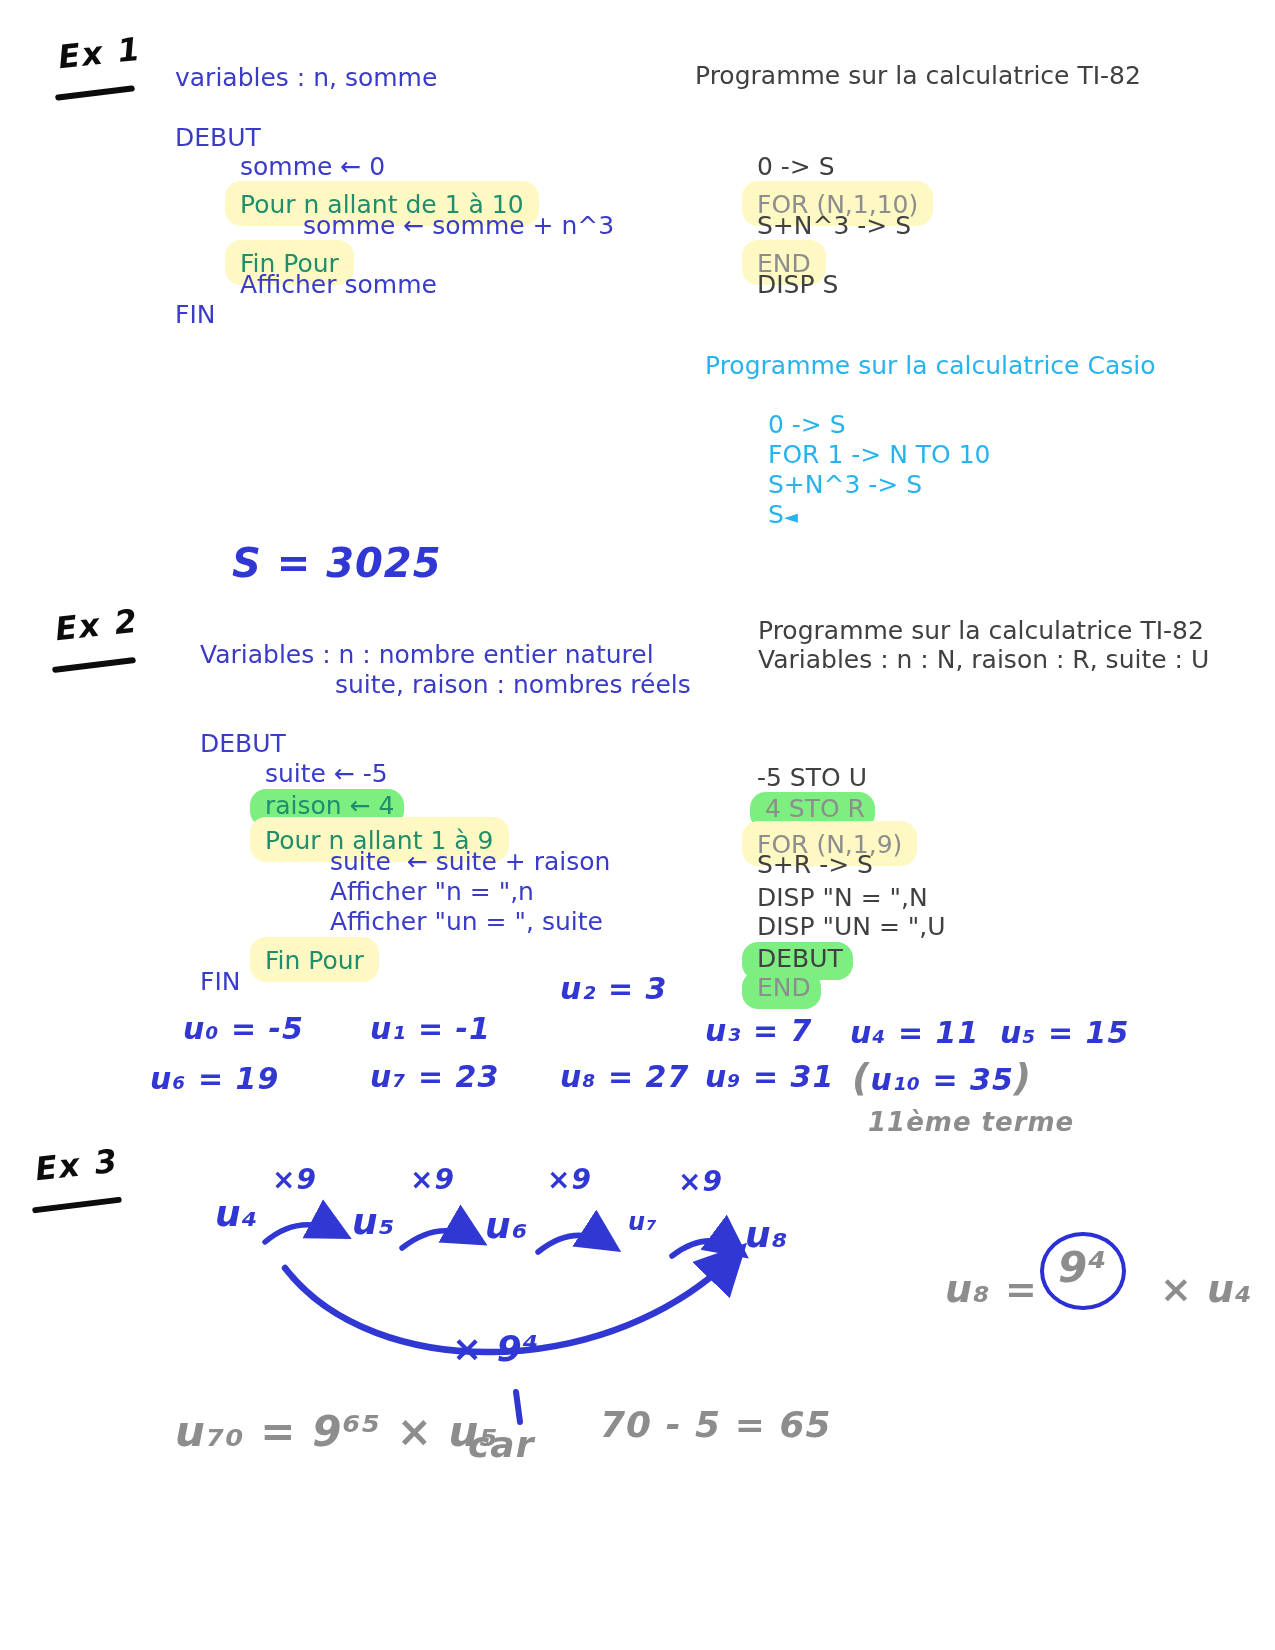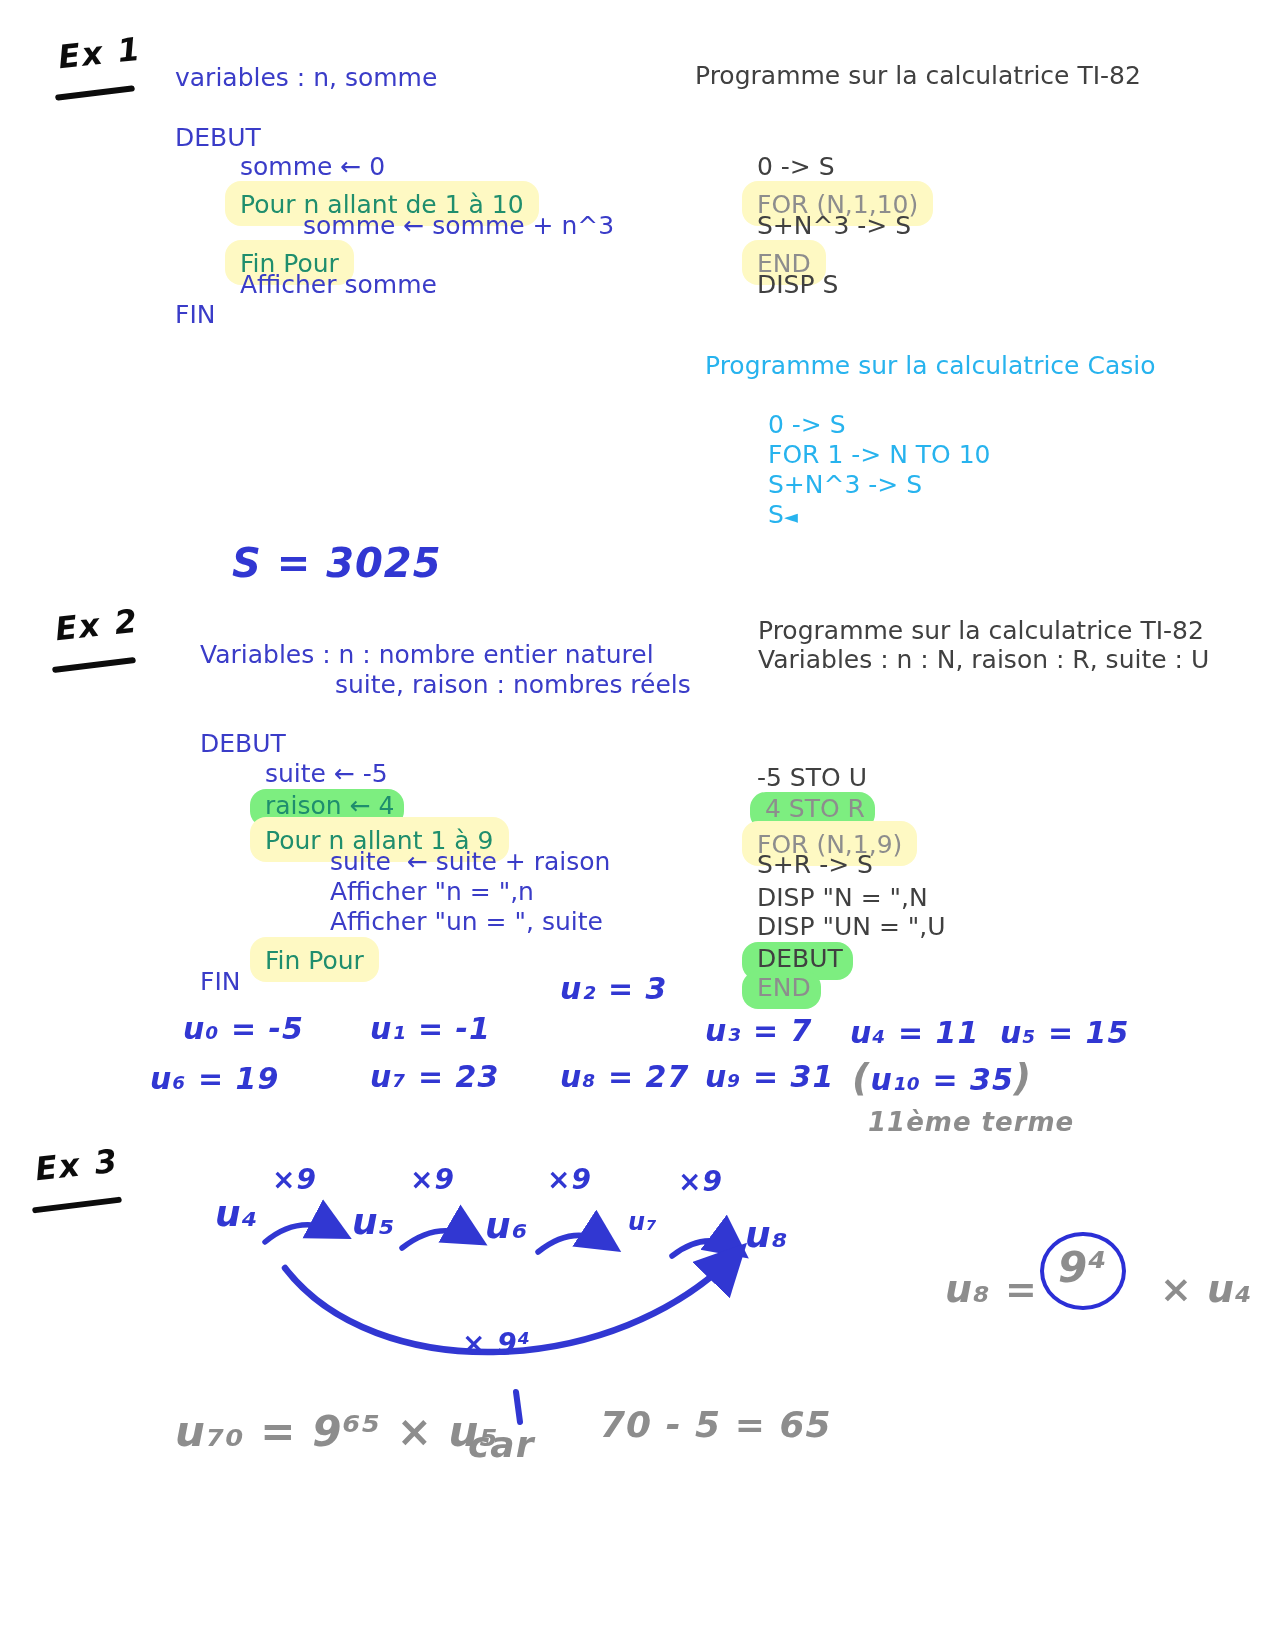--- a/index.html
+++ b/index.html
@@ -117,21 +117,21 @@
     </marker>
   </defs>
   <path d="M115,82 Q150,52 192,74" fill="none" stroke="#3137d2" stroke-width="5.5" stroke-linecap="round" marker-end="url(#ah)"></path>
   <path d="M252,88 Q290,58 328,80" fill="none" stroke="#3137d2" stroke-width="5.5" stroke-linecap="round" marker-end="url(#ah)"></path>
   <path d="M388,92 Q425,62 462,86" fill="none" stroke="#3137d2" stroke-width="5.5" stroke-linecap="round" marker-end="url(#ah)"></path>
   <path d="M522,96 Q558,68 590,92" fill="none" stroke="#3137d2" stroke-width="5.5" stroke-linecap="round" marker-end="url(#ah)"></path>
   <path d="M135,108 C225,225 465,220 588,92" fill="none" stroke="#3137d2" stroke-width="6.5" stroke-linecap="round" marker-end="url(#ah)"></path>
   <path d="M366,232 L370,262" fill="none" stroke="#3137d2" stroke-width="6" stroke-linecap="round"></path>
 </svg>
 
-<div class="t hw hand-blue" style="left:462px;top:1328px;font-size:28px">× 9⁴</div>
+<div class="t hw hand-blue" style="left:452px;top:1328px;font-size:36px">× 9⁴</div>
 
 <div class="t hw hand-gray" style="left:945px;top:1268px;font-size:38px">u₈ =</div>
 <div class="t" style="left:1040px;top:1232px"><span class="circled hw hand-gray" style="font-size:42px">9⁴</span></div>
 <div class="t hw hand-gray" style="left:1160px;top:1268px;font-size:38px">× u₄</div>
 
 <div class="t hw hand-gray" style="left:175px;top:1408px;font-size:42px">u₇₀ = 9⁶⁵ × u₅</div>
 <div class="t hw hand-gray" style="left:468px;top:1424px;font-size:36px">car</div>
 <div class="t hw hand-gray" style="left:600px;top:1404px;font-size:36px">70 - 5 = 65</div>
 
 </body></html>

